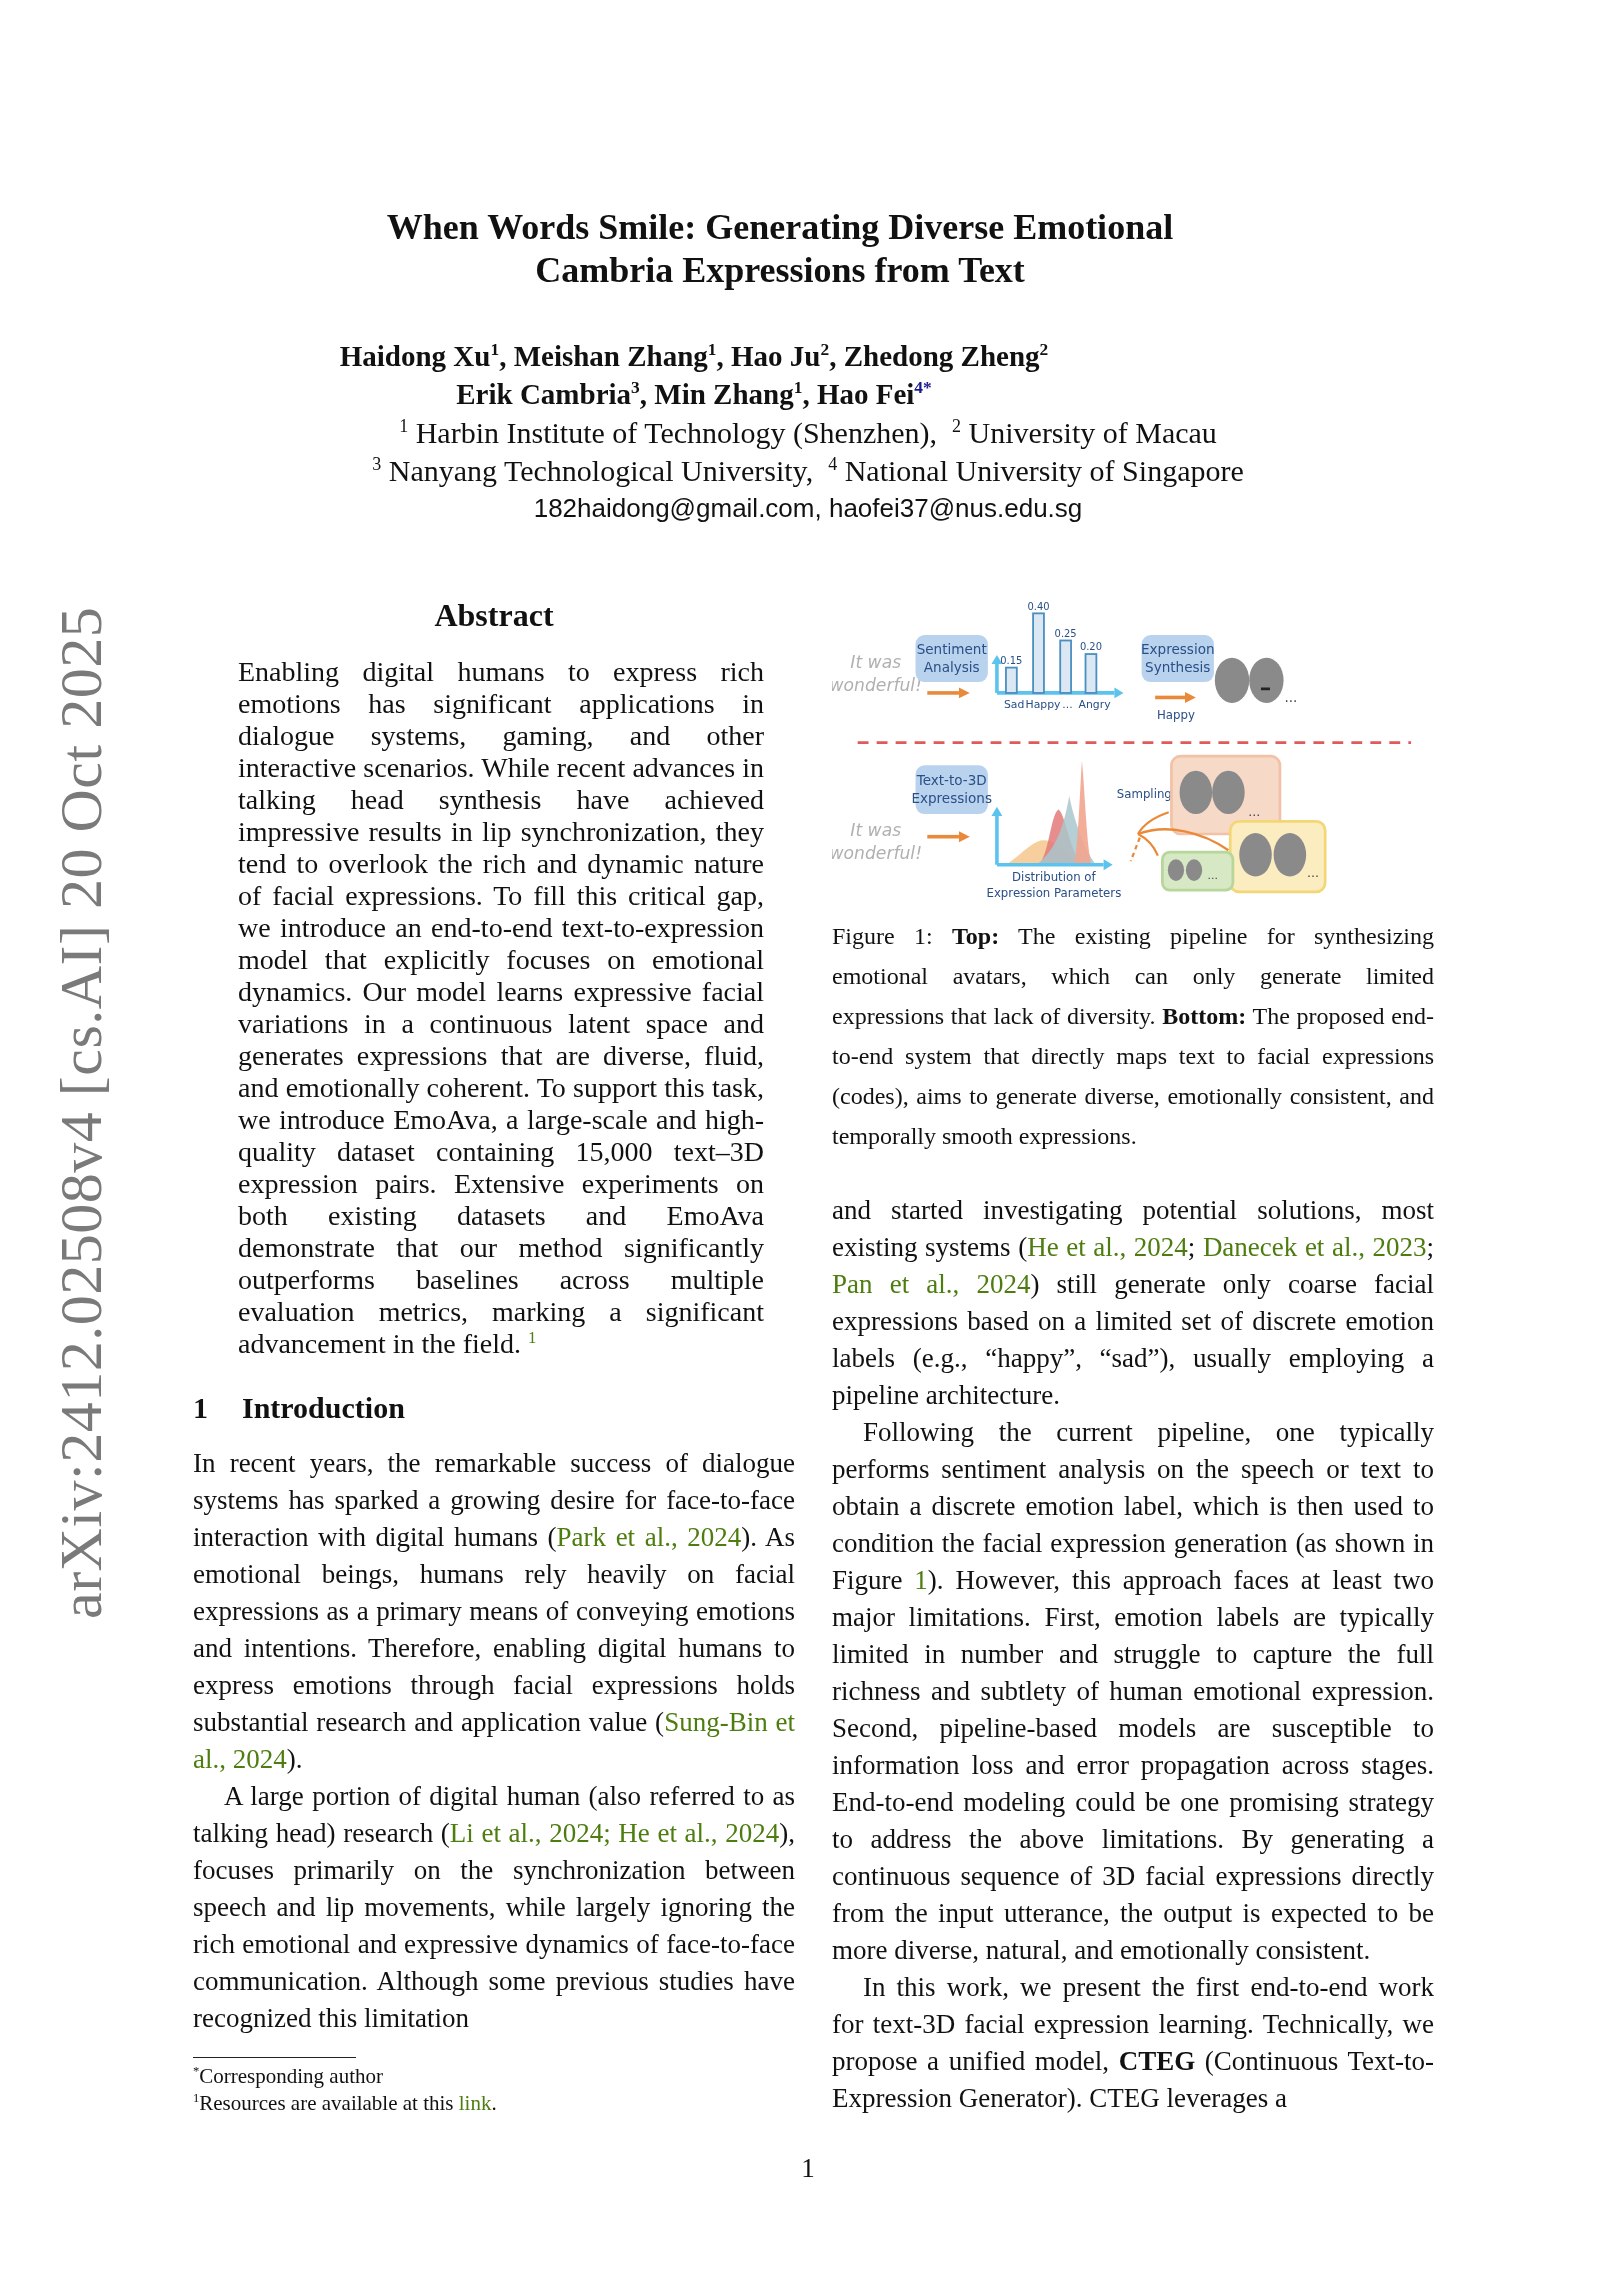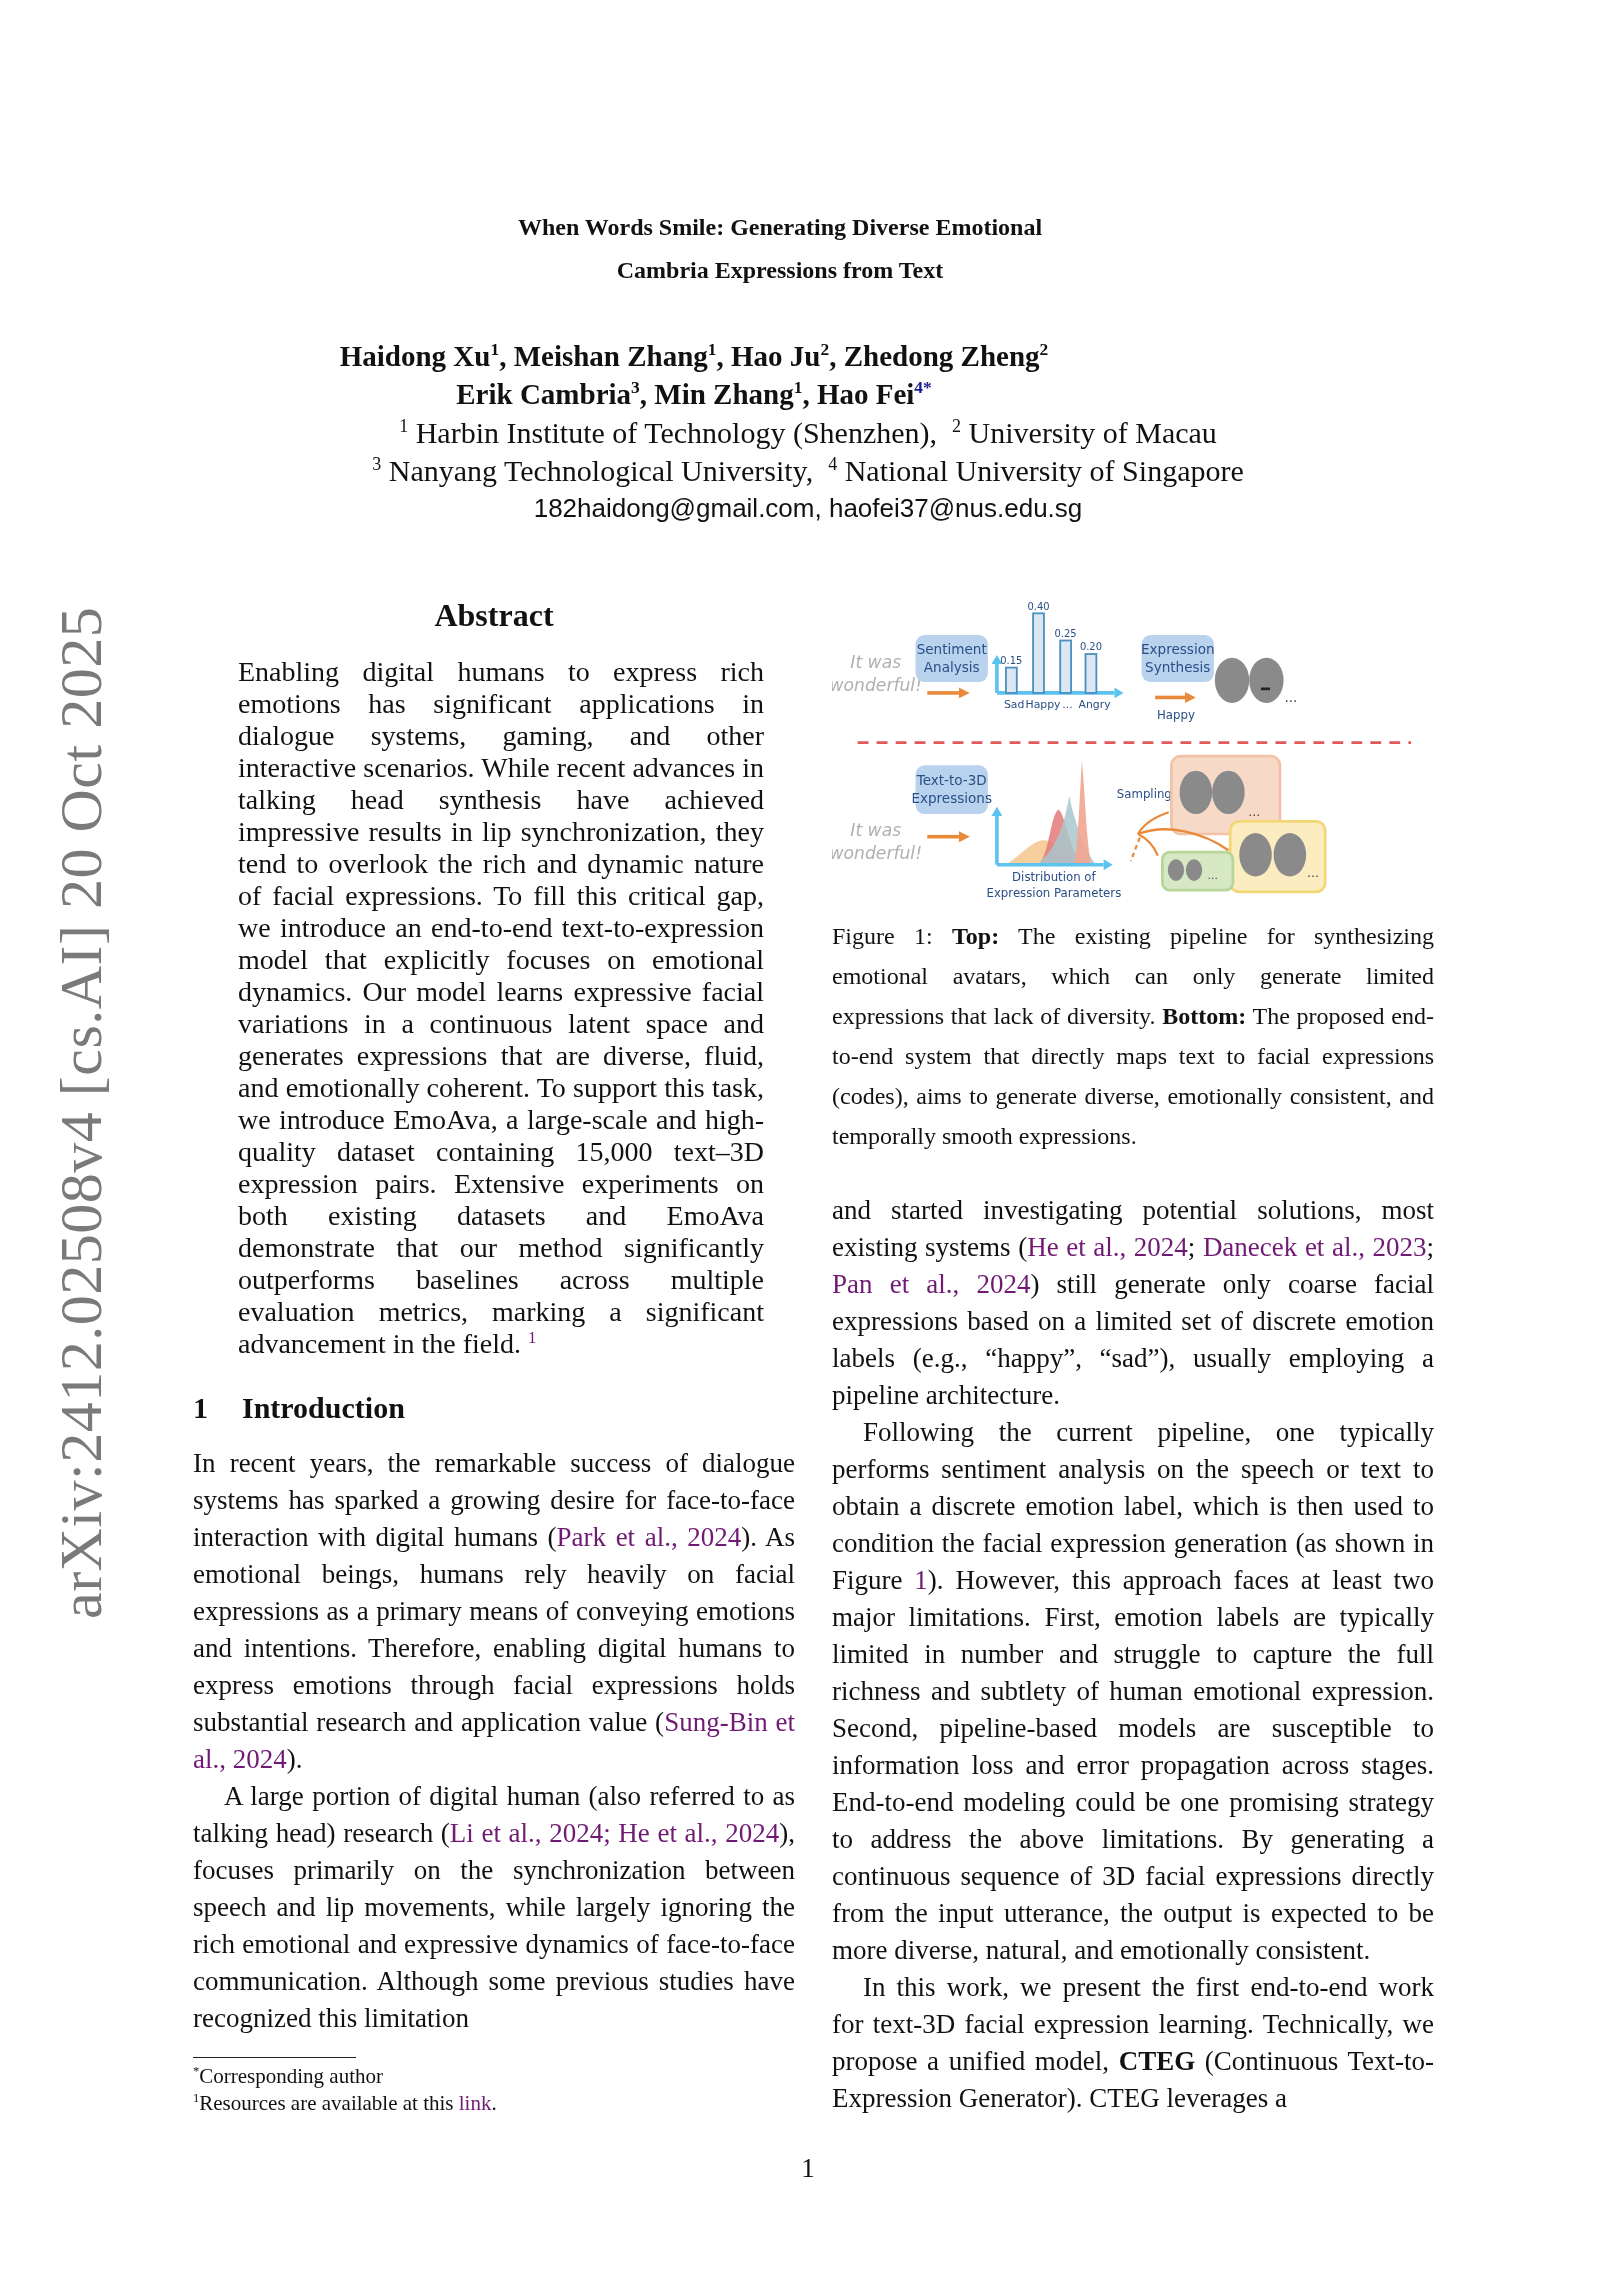--- a/index.html
+++ b/index.html
@@ -2,30 +2,30 @@
 <html style="font-size:14.5px"><head>
 <meta charset="utf-8">
 <style>
   html, body { margin:0; padding:0; background:#ffffff; }
   body { width:1616px; height:2285px; position:relative; overflow:hidden;
          font-family:"Liberation Serif", "DejaVu Serif", serif; color:#111; }
   .arxiv-stamp { position:absolute; left:47px; top:1619px; transform-origin:0 0;
          transform:rotate(-90deg); font-size:60px; color:#7a7a7a; white-space:nowrap;
          letter-spacing:0.5px; font-family:"Liberation Serif", serif; }
   .title { position:absolute; left:0; width:1560px; top:206px; text-align:center;
-           font-weight:bold; font-size:24px; line-height:43px; }
+           font-weight:bold; font-size:36px; line-height:43px; }
   .authors { position:absolute; left:0; width:1388px; top:337px; text-align:center;
            font-weight:bold; font-size:29px; line-height:38px; }
   .affil { position:absolute; left:0; width:1616px; top:414px; text-align:center;
            font-size:30px; line-height:38px; }
   .emails { position:absolute; left:0; width:1616px; top:493px; text-align:center;
            font-family:Liberation Sans, sans-serif; font-size:26px; }
   sup { font-size:60%; vertical-align:super; line-height:0; }
   .star { color:#1a1a8c; }
-  .link { color:#701a75; }
+  .link { color:#4d7c0f; }
   .col-left { position:absolute; left:193px; width:602px; top:597px; }
   .col-right { position:absolute; left:832px; width:602px; top:579px; }
   .abstract-h { text-align:center; font-weight:bold; font-size:32px; margin:0 0 22px 0; }
   .abstract { margin:0 31px 0 45px; font-size:28px; line-height:32px; text-align:justify; hyphens:auto; }
   .section-h { font-weight:bold; font-size:30px; margin:31px 0 20px 0; }
   .section-h .num { display:inline-block; width:49px; }
   .body-p { font-size:27px; line-height:37px; text-align:justify; margin:0; }
   .indent { text-indent:31px; }
   .footnote-rule { width:163px; border-top:1.4px solid #222; margin:20px 0 5.4px 0; }
   .footnote { font-size:21px; line-height:27px; }

